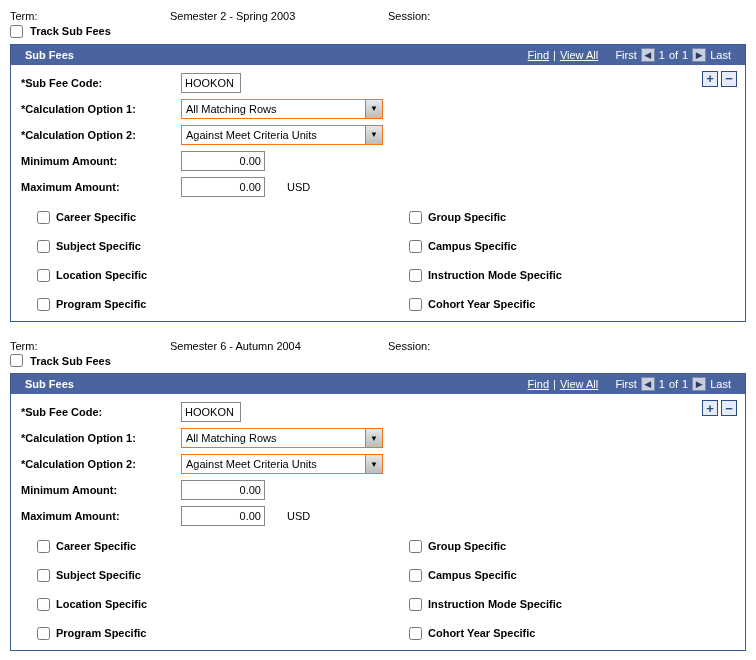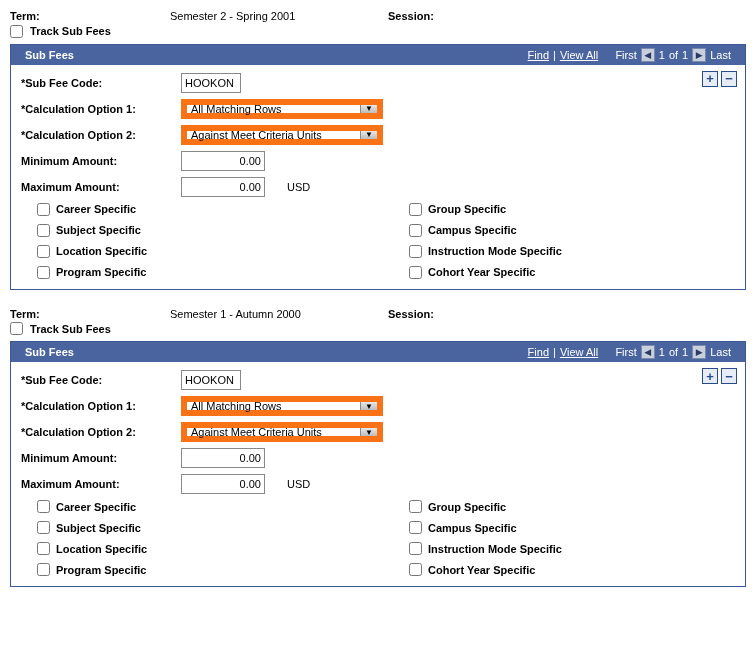--- a/index.html
+++ b/index.html
@@ -11,28 +11,28 @@
     padding: 10px;
     background: #fff;
     width: 756px;
   }
   .header-row {
     display: flex;
     align-items: center;
     margin-bottom: 2px;
   }
   .header-row .term-lbl {
-    font-weight: bold;
+    font-weight: normal;
     width: 160px;
   }
   .header-row .term-val {
     width: 218px;
   }
   .header-row .session-lbl {
-    font-weight: bold;
+    font-weight: normal;
   }
   .track-row {
     margin-bottom: 6px;
   }
   .track-row label {
     font-weight: bold;
     vertical-align: middle;
   }
   input[type="checkbox"] {
     margin: 0 4px 0 0;
@@ -119,21 +119,21 @@
     padding: 1px 3px;
     border: 1px solid #888;
     background: #fff;
   }
   .code-input { width: 60px; }
   .num-input { width: 84px; text-align: right; }
   .select-wrap {
     display: inline-flex;
     width: 202px;
     height: 20px;
-    border: 6px solid #f97316;
+    border: 1px solid #f97316;
     background: #fff;
     align-items: center;
   }
   .select-wrap .sel-text {
     flex: 1;
     padding: 0 4px;
     overflow: hidden;
     white-space: nowrap;
   }
   .select-wrap .sel-btn {
@@ -155,33 +155,33 @@
     padding-left: 16px;
   }
   .check-col {
     display: flex;
     flex-direction: column;
     gap: 8px;
   }
   .check-col.left { width: 372px; }
   .check-col .chk-item {
     display: flex;
-    align-items: center;
+    margin-top: 8px;
   }
   .check-col .chk-item label {
     font-weight: bold;
     margin-left: 2px;
   }
 </style>
 </head>
 <body>
 
 <div class="header-row">
   <span class="term-lbl">Term:</span>
-  <span class="term-val">Semester 2 - Spring 2001</span>
+  <span class="term-val">Semester 2 - Spring 2003</span>
   <span class="session-lbl">Session:</span>
   <span></span>
 </div>
 <div class="track-row">
   <input type="checkbox" style="">
   <label>Track Sub Fees</label>
 </div>
 
 <div class="section-border">
   <div class="section-bar">
@@ -271,21 +271,21 @@
             <input type="checkbox" style="">
             <label>Cohort Year Specific</label>
           </div>
       </div>
     </div>
   </div>
 </div>
 
 <div class="header-row">
   <span class="term-lbl">Term:</span>
-  <span class="term-val">Semester 1 - Autumn 2000</span>
+  <span class="term-val">Semester 6 - Autumn 2004</span>
   <span class="session-lbl">Session:</span>
   <span></span>
 </div>
 <div class="track-row">
   <input type="checkbox" style="">
   <label>Track Sub Fees</label>
 </div>
 
 <div class="section-border">
   <div class="section-bar">

